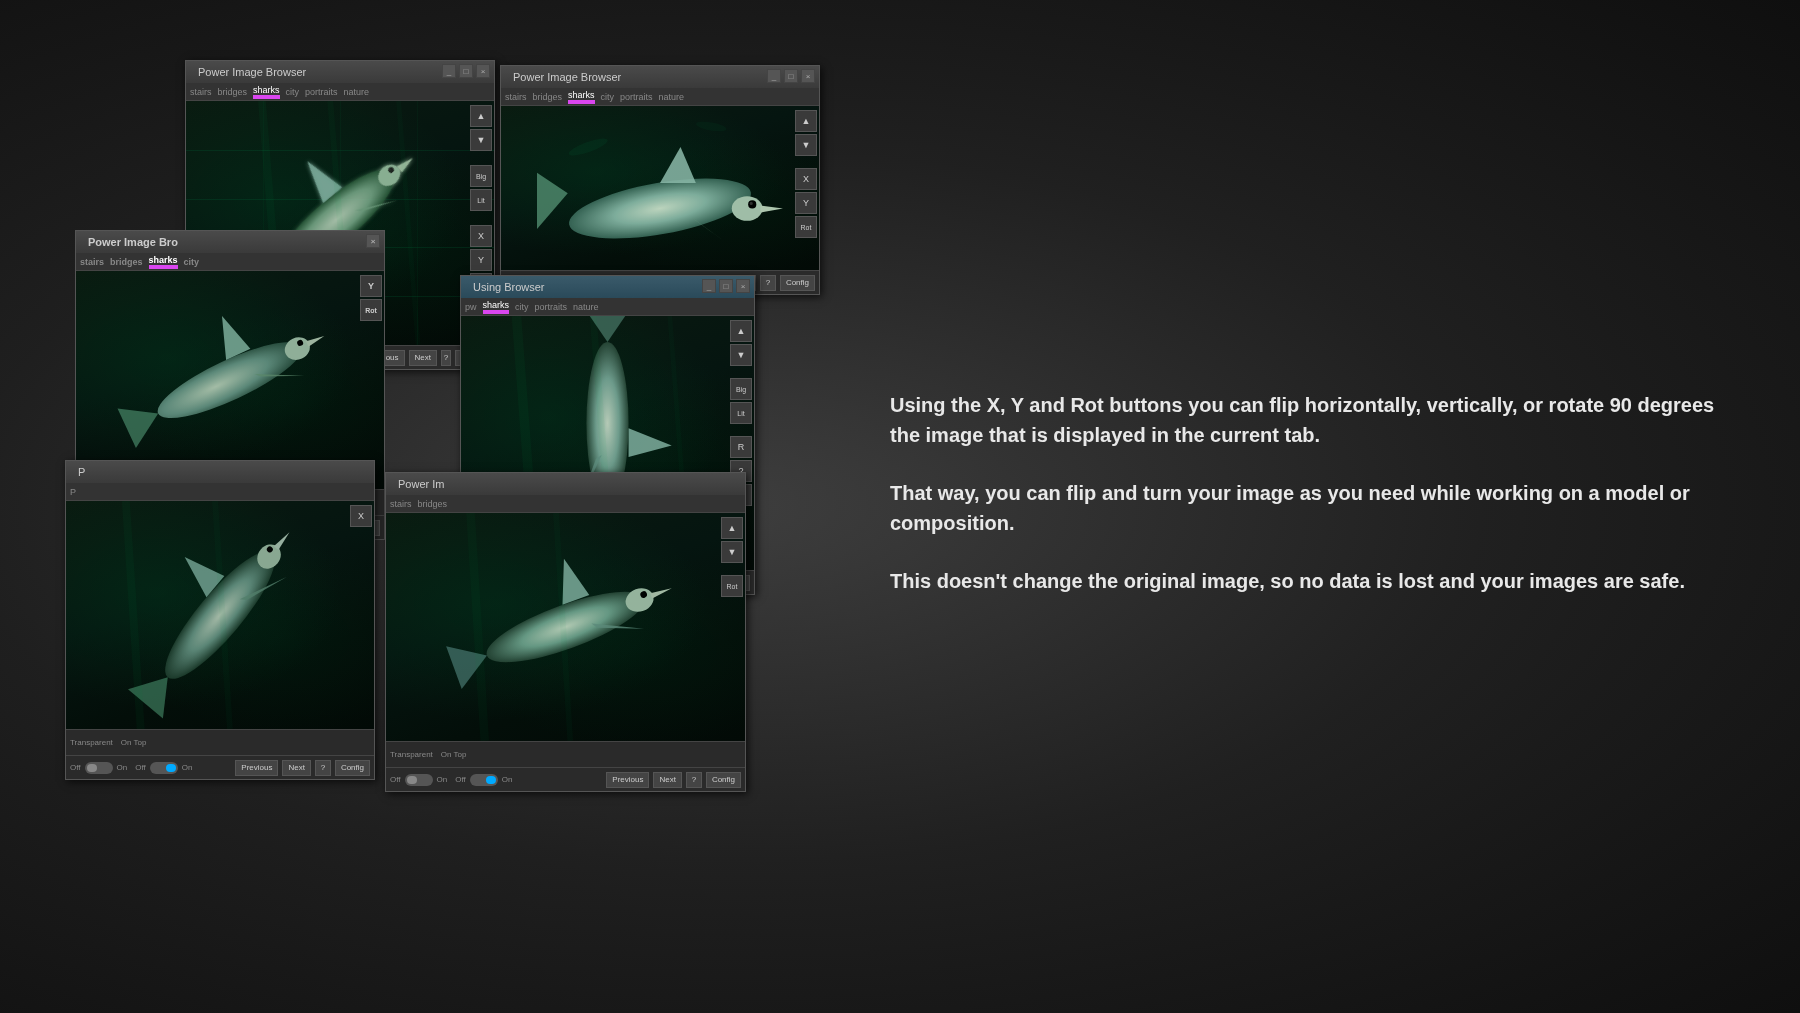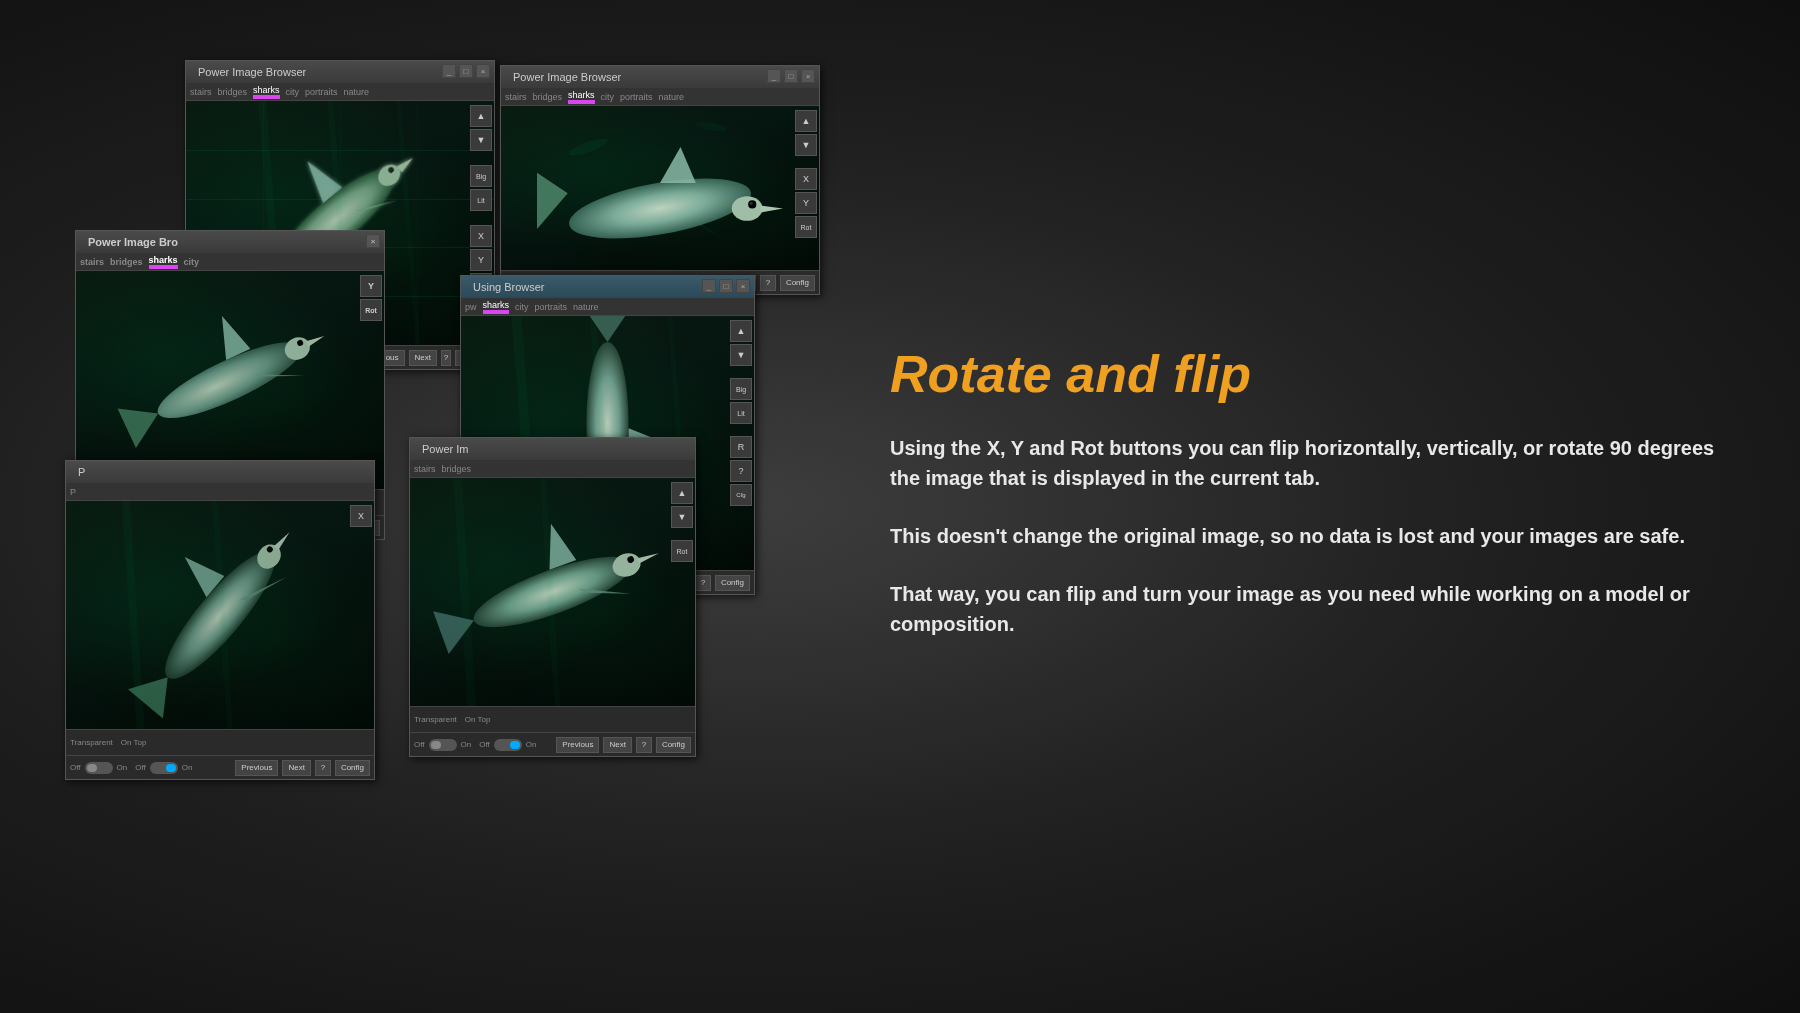--- a/index.html
+++ b/index.html
@@ -218,25 +218,24 @@
     
     .panel-5 {
       top: 460px;
       left: 65px;
       width: 310px;
       height: 320px;
     }
 
     
     .panel-6 {
-      top: 437px;
+      top: 472px;
       left: 385px;
-      width: 287px;
+      width: 361px;
       height: 320px;
-      margin-left: 24px;
     }
 
     
     .headline {
       font-size: 52px;
       font-weight: bold;
       font-style: italic;
       color: #f0a020;
       margin-bottom: 30px;
       line-height: 1.1;
@@ -703,19 +702,18 @@
         <div class="ctrl-btn">Previous</div>
         <div class="ctrl-btn">Next</div>
         <div class="ctrl-btn ctrl-btn-small">?</div>
         <div class="ctrl-btn">Config</div>
       </div>
     </div>
 
   </div>
 
   <div class="right-side">
-    <h1 class="headline">Rotate and flip</h1>
     <p class="body-text">Using the X, Y and Rot buttons you can flip horizontally, vertically, or rotate 90 degrees the image that is displayed in the current tab.</p>
+    <p class="body-text">That way, you can flip and turn your image as you need while working on a model or composition.</p>
     <p class="body-text">This doesn't change the original image, so no data is lost and your images are safe.</p>
-    <p class="body-text">That way, you can flip and turn your image as you need while working on a model or composition.</p>
   </div>
 
 </div>
 
 </body></html>

